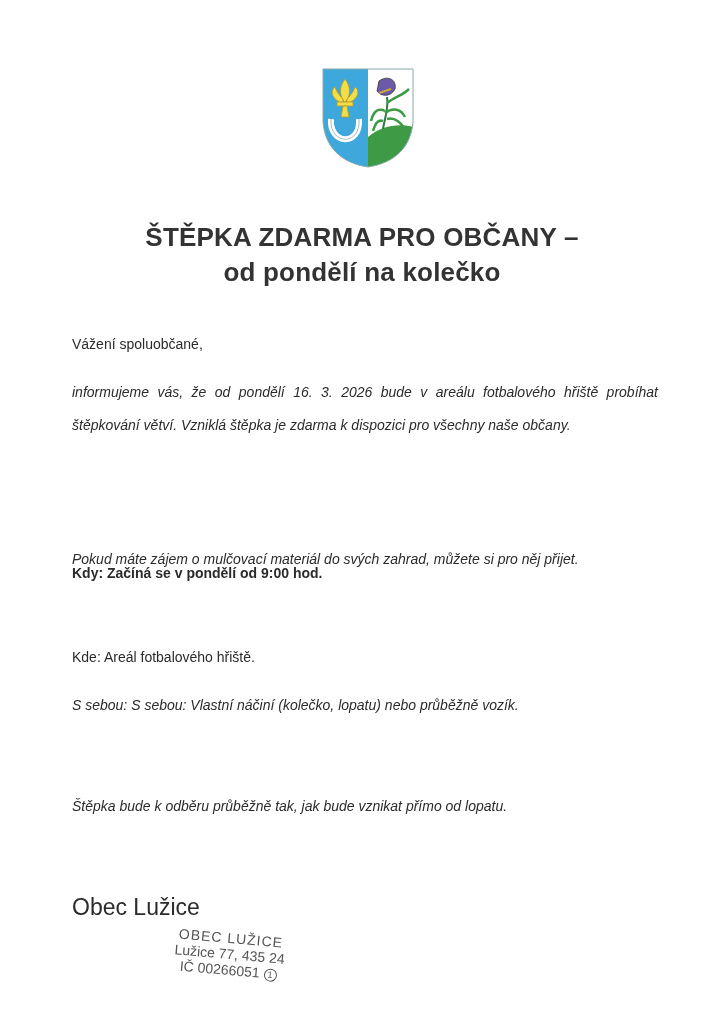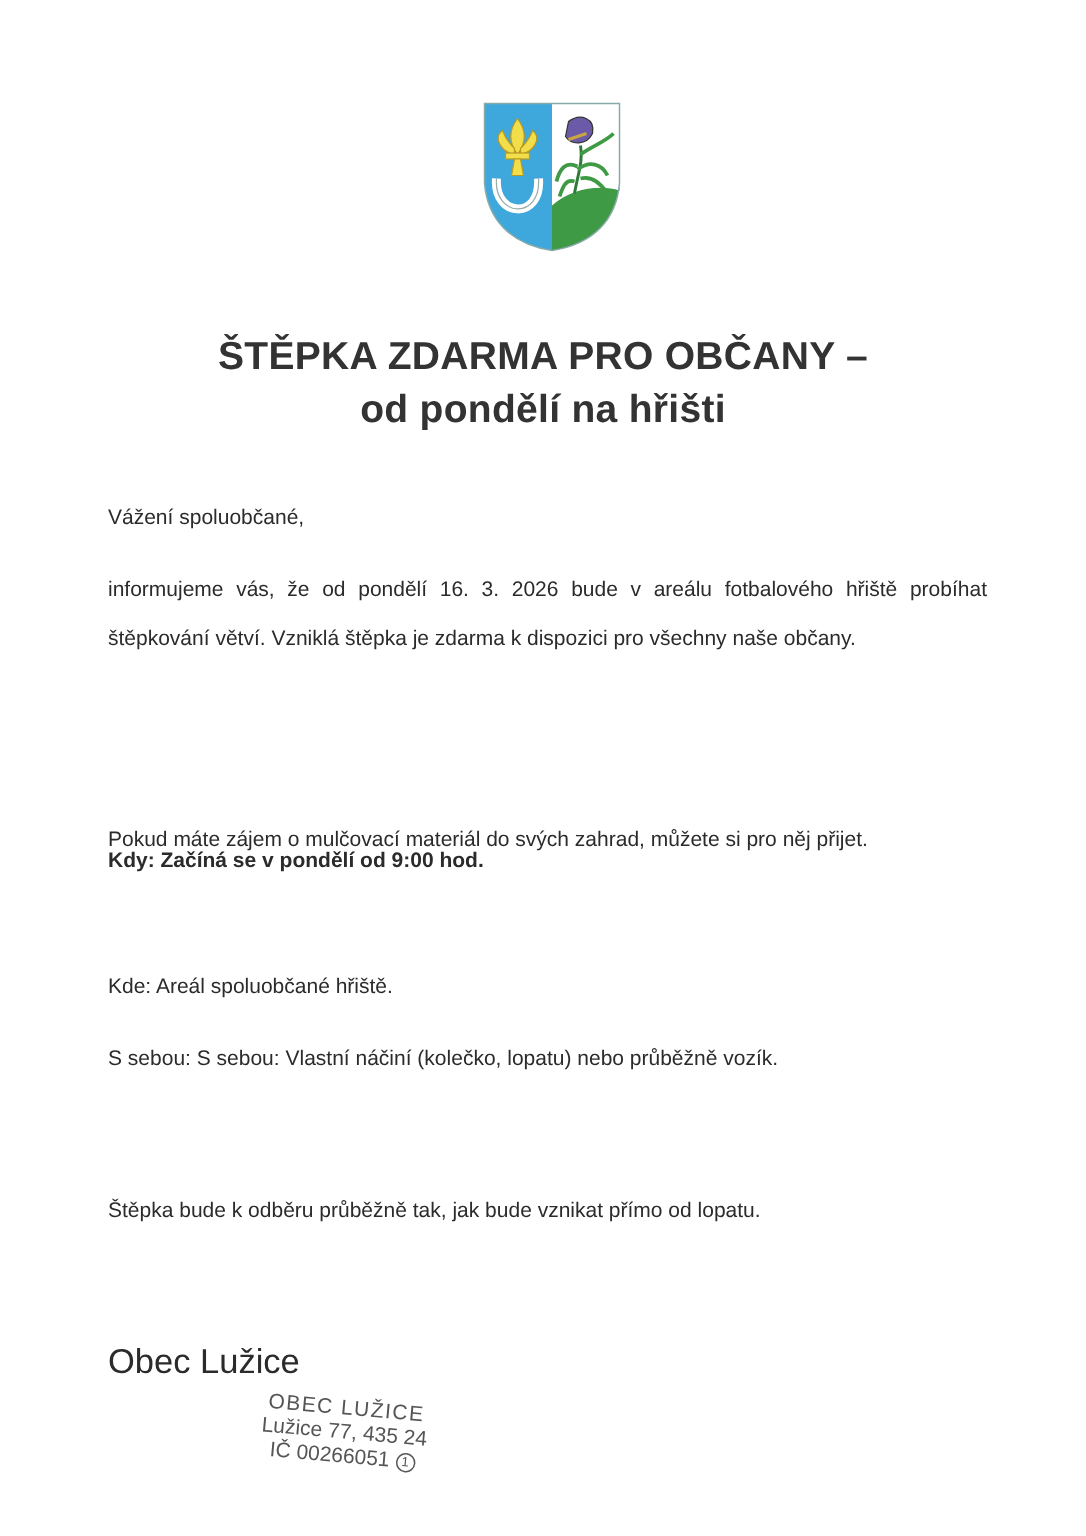--- a/index.html
+++ b/index.html
@@ -5,21 +5,21 @@
   html, body { margin:0; padding:0; background:#ffffff; }
   body { width:724px; height:1024px; position:relative; overflow:hidden;
          font-family:"Liberation Sans", sans-serif; color:#2a2a2a; }
   .crest { position:absolute; left:321px; top:67px; width:94px; height:102px; }
   .title { position:absolute; left:0; width:724px; text-align:center; font-weight:bold;
            font-size:26px; color:#333; letter-spacing:0.2px; }
   .t1 { top:222px; }
   .t2 { top:257px; }
   .p { position:absolute; left:72px; width:586px; font-size:14px; line-height:33px;
        text-align:justify; color:#2b2b2b; }
-  .p.last-left { text-align-last:left; }
+  .p.last-left { text-align-last:left;font-style:italic; }
   .sig { position:absolute; left:72px; top:894px; font-size:23px; color:#2b2b2b; }
   .stamp { position:absolute; left:162px; top:924px; width:140px; transform:rotate(5deg);
            transform-origin:left top; color:#555; font-size:14px; line-height:16px; text-align:center; }
   .stamp div { white-space:nowrap; }
   .stamp .s1 { letter-spacing:1px; }
   .circ { display:inline-block; width:11px; height:11px; border:1px solid #555; border-radius:50%;
           font-size:9px; line-height:11px; text-align:center; vertical-align:middle; }
 </style>
 </head>
 <body>
@@ -39,27 +39,27 @@
   <path d="M10 52 C8 78 40 80 38 52" fill="none" stroke="#ffffff" stroke-width="6"></path>
   <path d="M10 52 C8 78 40 80 38 52" fill="none" stroke="#9aa" stroke-width="0.8"></path>
 
   <path d="M58 14 C66 8 76 12 74 22 C70 30 60 30 56 24 Z" fill="#6a5aa8" stroke="#333" stroke-width="0.8"></path>
   <path d="M58 26 L70 22" stroke="#c9a640" stroke-width="2"></path>
   <path d="M66 30 C68 40 64 50 62 62" stroke="#2f7a3a" stroke-width="2" fill="none"></path>
   <path d="M64 44 C56 40 52 46 50 54 M64 46 C72 40 80 42 84 50 M66 36 C74 30 82 28 88 22 M62 54 C56 52 54 58 52 64 M66 52 C74 50 80 56 84 62" stroke="#3f9a45" stroke-width="2.5" fill="none"></path>
 </svg>
 
 <div class="title t1">ŠTĚPKA ZDARMA PRO OBČANY –</div>
-<div class="title t2">od pondělí na hřišti</div>
+<div class="title t2">od pondělí na kolečko</div>
 
 <div class="p" style="top:328px;">Vážení spoluobčané,</div>
 <div class="p last-left" style="top:376px;">informujeme vás, že od pondělí 16. 3. 2026 bude v areálu fotbalového hřiště probíhat štěpkování větví. Vzniklá štěpka je zdarma k dispozici pro všechny naše občany.</div>
 <div class="p last-left" style="top:543px;">Pokud máte zájem o mulčovací materiál do svých zahrad, můžete si pro něj přijet.</div>
 <div class="p" style="top:557px;font-weight:bold;">Kdy: Začíná se v pondělí od 9:00 hod.</div>
-<div class="p" style="top:641px;">Kde: Areál spoluobčané hřiště.</div>
+<div class="p" style="top:641px;">Kde: Areál fotbalového hřiště.</div>
 <div class="p last-left" style="top:689px;">S sebou: S sebou: Vlastní náčiní (kolečko, lopatu) nebo průběžně vozík.</div>
 <div class="p last-left" style="top:790px;">Štěpka bude k odběru průběžně tak, jak bude vznikat přímo od lopatu.</div>
 
 <div class="sig">Obec Lužice</div>
 
 <div class="stamp">
   <div class="s1">OBEC LUŽICE</div>
   <div>Lužice 77, 435 24</div>
   <div><span>IČ 00266051</span>
     <span class="circ">1</span></div>

